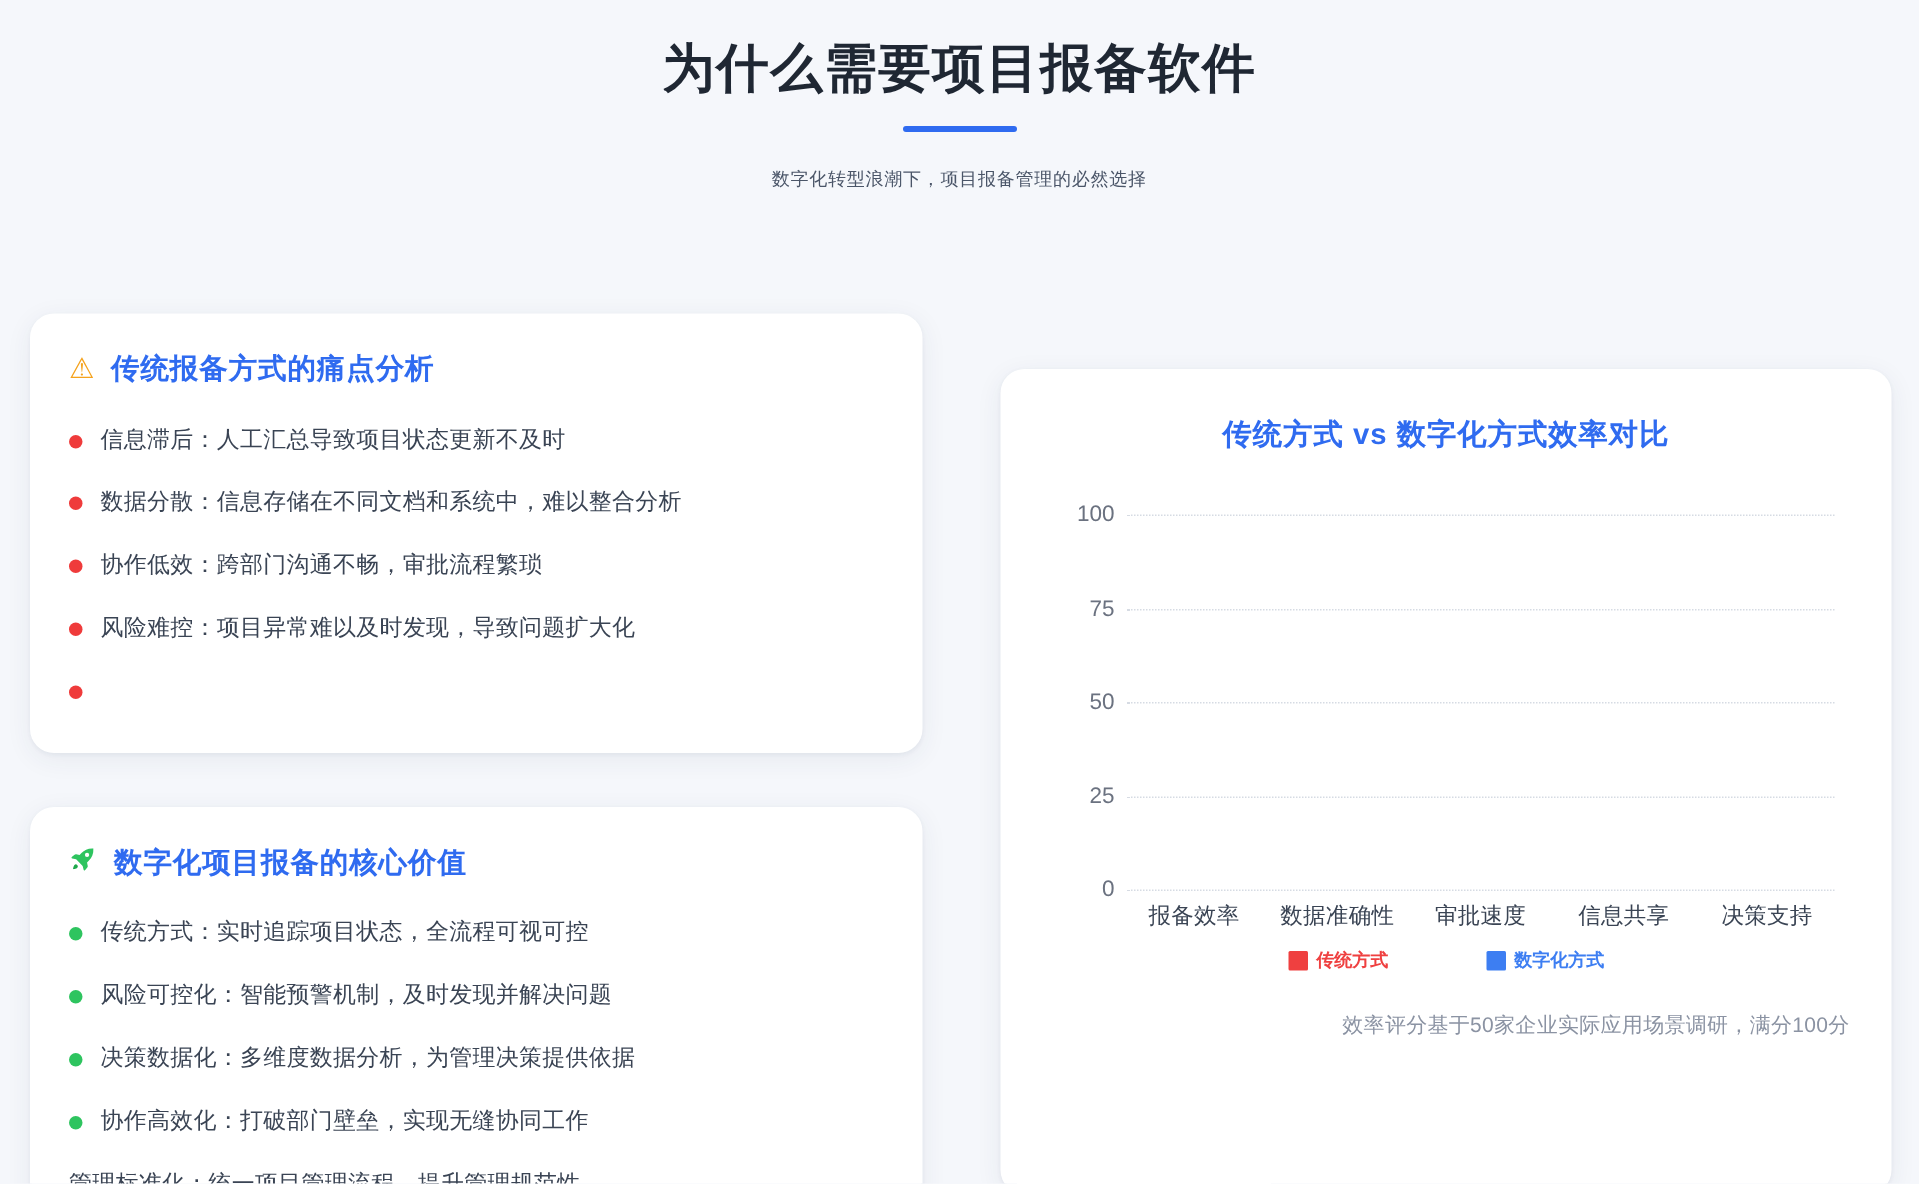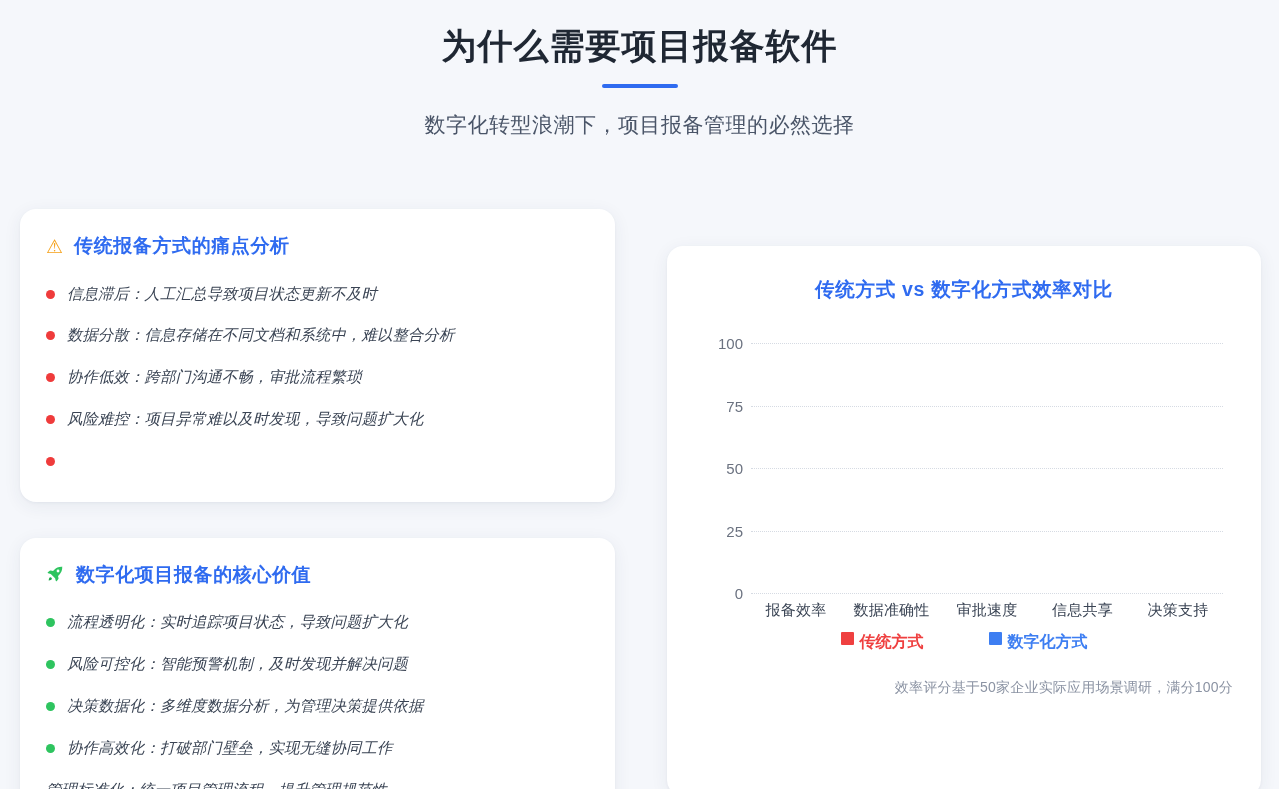--- a/index.html
+++ b/index.html
@@ -21,21 +21,21 @@
     color:#1f2733;
     line-height:1.25;
   }
   .title-rule{
     width:76px;height:4px;border-radius:2px;
     background:#2f6bf0;
     margin:16px auto 0;
   }
   .page-subtitle{
     margin-top:23px;
-    font-size:21px;
+    font-size:12px;
     color:#4a5568;
     letter-spacing:.5px;
   }
 
   
   .columns{
     position:absolute;
     left:20px;top:209px;
     width:1241px;
     display:flex;
@@ -57,21 +57,21 @@
     display:flex;align-items:center;gap:11px;
     margin-bottom:14px;
   }
   .card-head .hicon{font-size:19px;line-height:1;display:inline-block;}
   .hicon.warn{color:#f5a21c;}
   .hicon.rocket{color:#2ec45f;}
   .card-head .htitle{
     font-size:19px;font-weight:700;color:#2f6bf0;letter-spacing:.6px;
   }
 
-  .bullets{list-style:none;font-style:italic;}
+  .bullets{list-style:none;}
   .bullets li{
     display:flex;align-items:flex-start;gap:12px;
     padding:9.5px 0;
     font-size:15.3px;
     line-height:1.5;
     color:#3a4454;
     letter-spacing:.2px;
   }
   .dot{
     flex:0 0 auto;
@@ -119,21 +119,21 @@
   }
   .xlab{
     width:78px;text-align:center;
     font-size:15px;color:#3a4454;letter-spacing:.2px;
   }
 
   .legend{
     display:flex;justify-content:center;align-items:center;gap:18px;
     margin-top:12px;
   }
-  .legend-item{display:flex;align-items:flex-start;gap:6px;font-size:16px;font-weight:600;}
+  .legend-item{display:flex;align-items:center;gap:6px;font-size:12px;font-weight:600;}
   .swatch{width:13px;height:13px;border-radius:1px;display:inline-block;}
   .legend-item.trad{color:#ef4040;}
   .legend-item.trad .swatch{background:#ef4040;}
   .legend-item.digi{color:#3d7ef2;padding-left:47px;}
   .legend-item.digi .swatch{background:#3d7ef2;}
 
   .chart-note{
     text-align:right;
     margin-top:26px;
     font-size:14px;color:#8b93a3;letter-spacing:.2px;
@@ -187,21 +187,21 @@
             <path d="M20.5 3.5c-4.2-.3-7.6 1.3-10 3.7l-1.6 1.6-2.9-.6a1.4 1.4 0 0 0-1.3.4L2.3 10.5c-.4.4-.2 1.1.4 1.2l3.3.8 5.5 5.5.8 3.3c.1.6.8.8 1.2.4l1.9-2.4c.3-.3.5-.8.4-1.3l-.6-2.9 1.6-1.6c2.4-2.4 4-5.8 3.7-10 0-.3-.2-.5-.5-.5Z" fill="#2ec45f"></path>
             <circle cx="15.2" cy="8.8" r="1.8" fill="#ffffff"></circle>
             <path d="M4.6 17.2c-1 1-1.2 3.6-1.2 3.6s2.6-.2 3.6-1.2a1.7 1.7 0 0 0-2.4-2.4Z" fill="#1fa84c"></path>
           </svg>
         </span>
         <span class="htitle">数字化项目报备的核心价值</span>
       </div>
       <ul class="bullets">
         <li>
           <span class="dot green"></span>
-          <span>流程透明化：实时追踪项目状态，导致问题扩大化</span>
+          <span>传统方式：实时追踪项目状态，全流程可视可控</span>
         </li>
         <li>
           <span class="dot green"></span>
           <span>风险可控化：智能预警机制，及时发现并解决问题</span>
         </li>
         <li>
           <span class="dot green"></span>
           <span>决策数据化：多维度数据分析，为管理决策提供依据</span>
         </li>
         <li>

